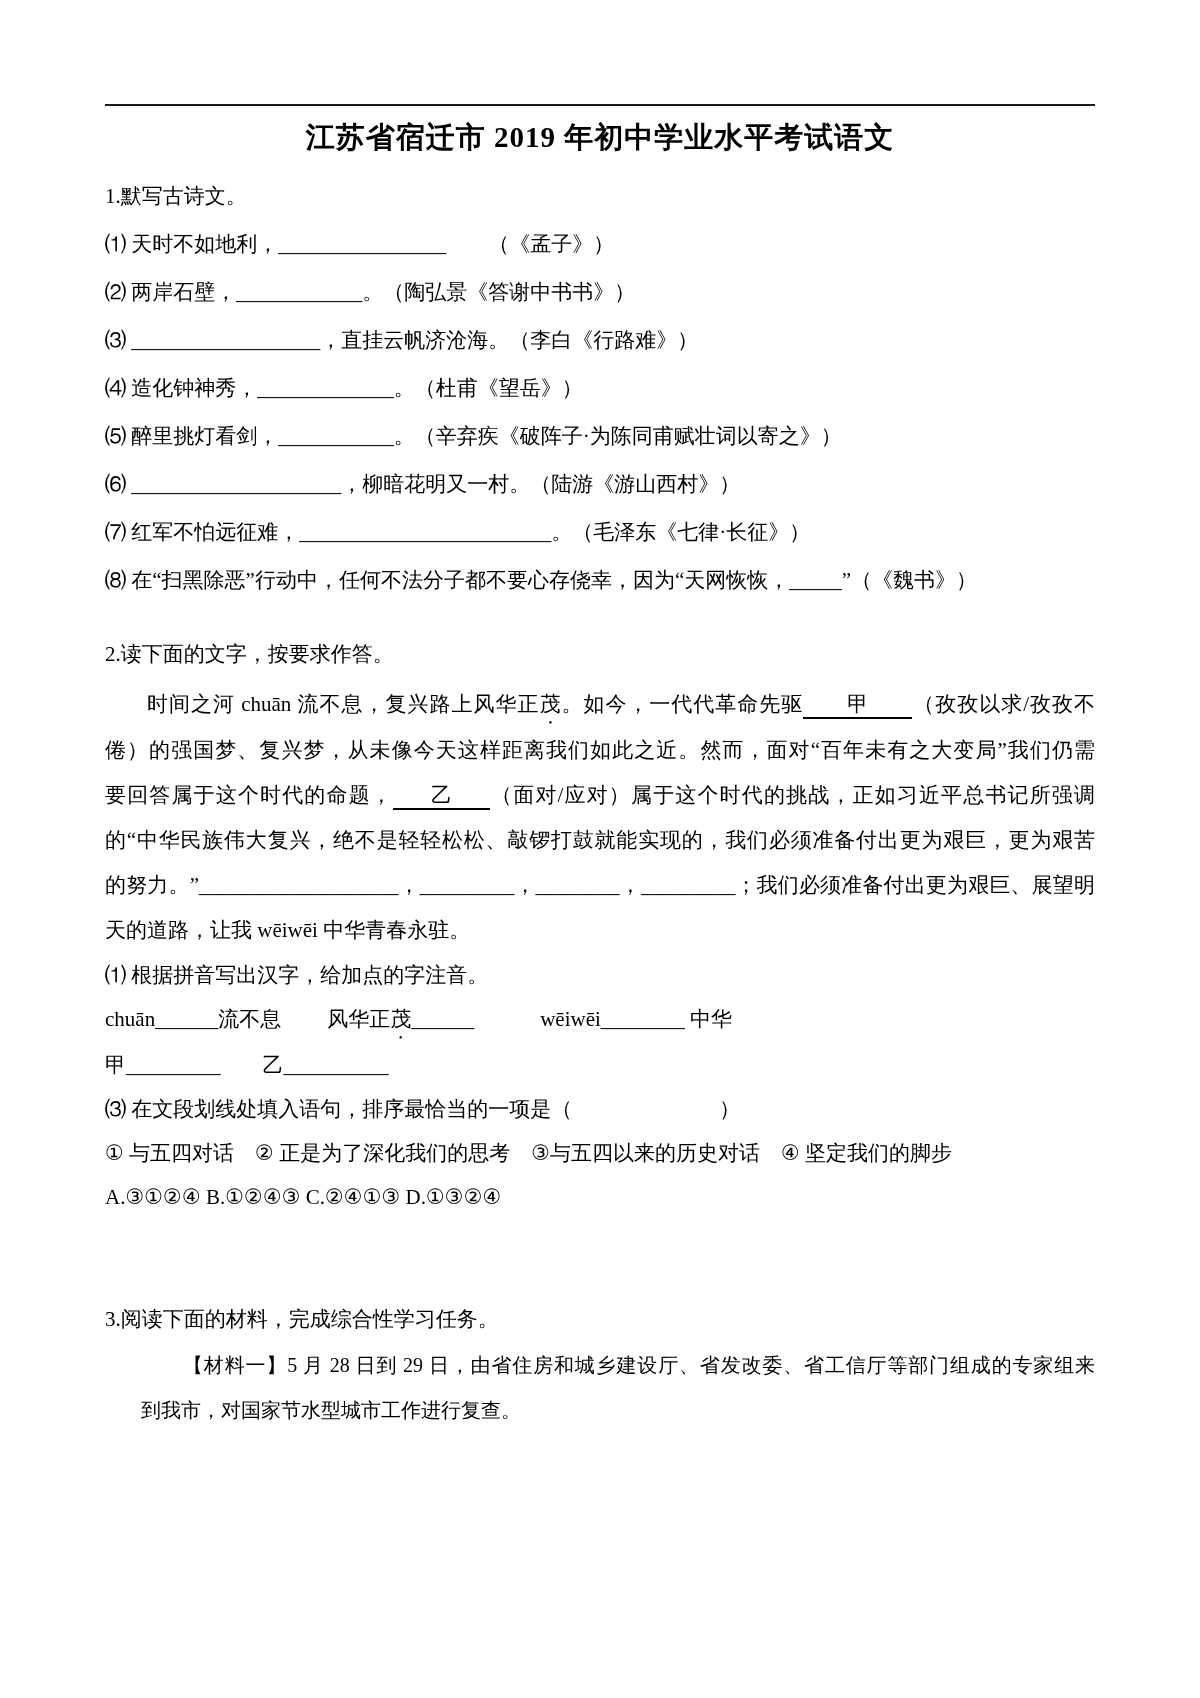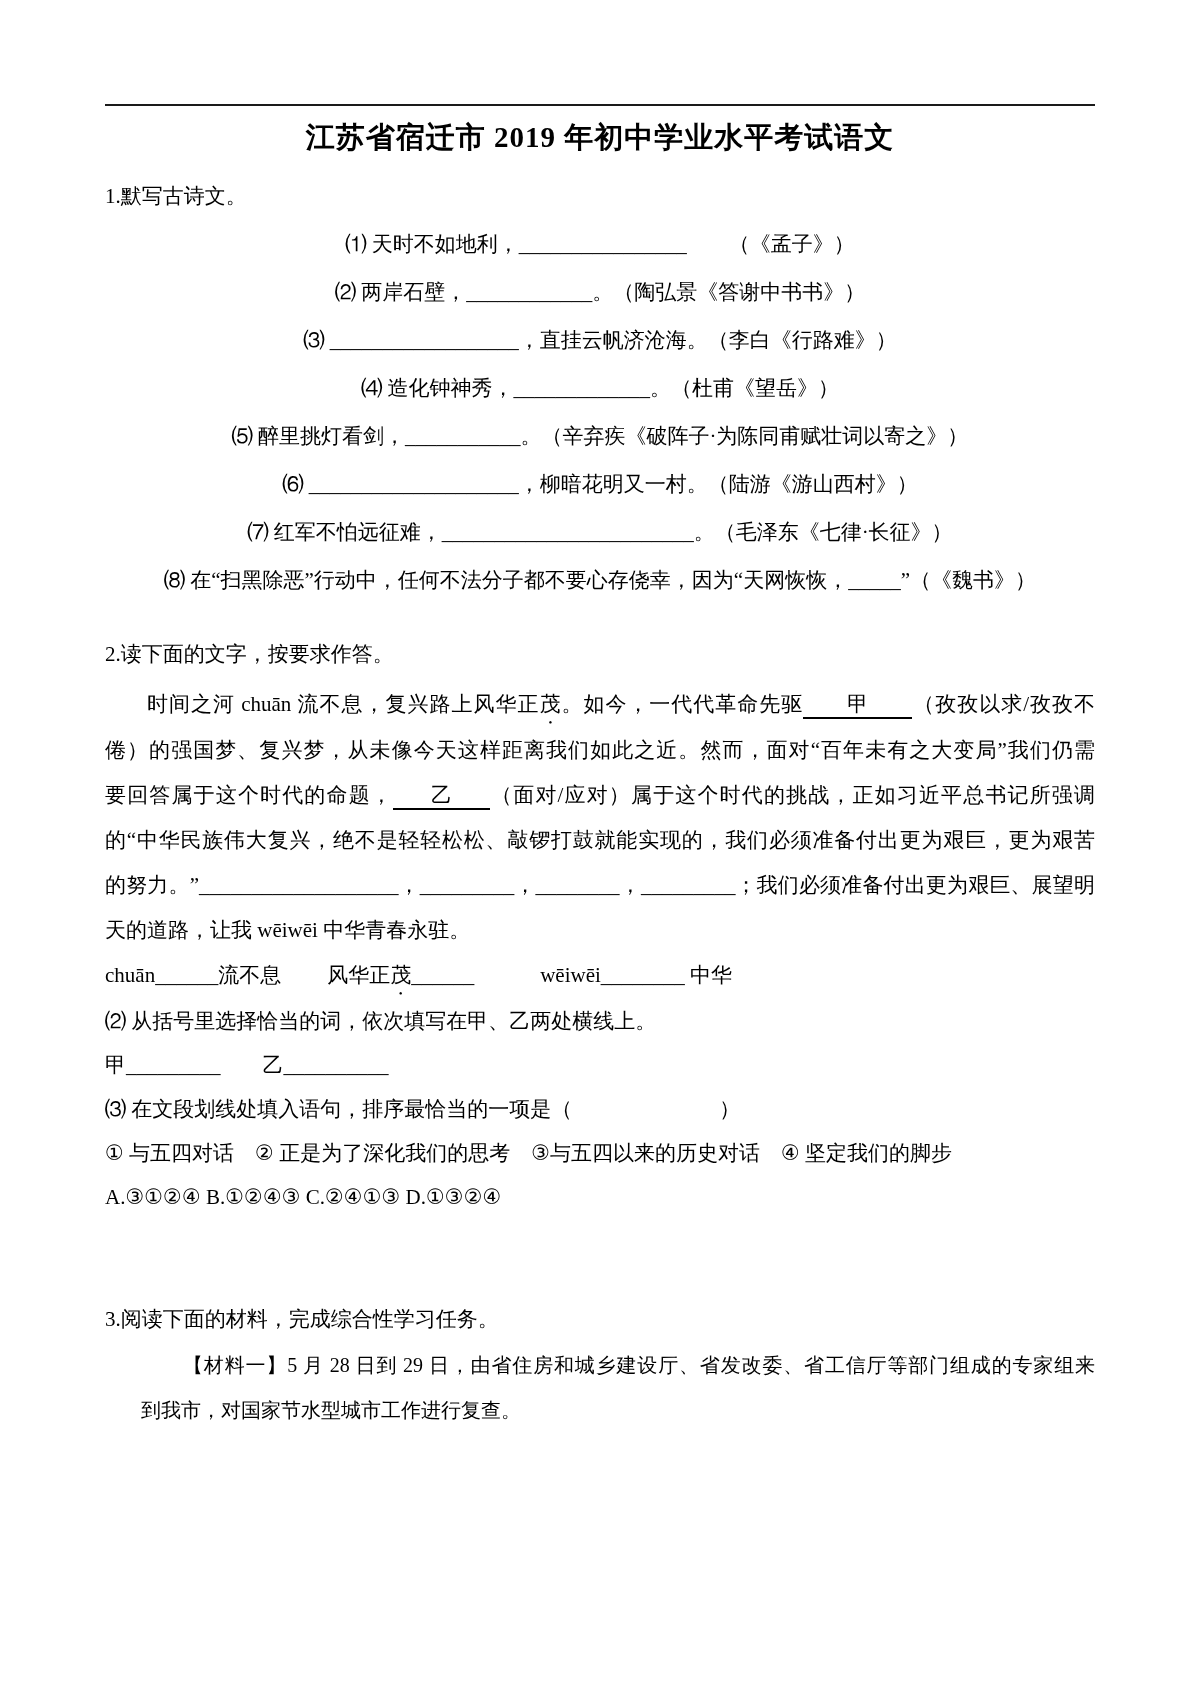--- a/index.html
+++ b/index.html
@@ -40,21 +40,20 @@
   }
   .s-heading {
     font-size: 21px;
     line-height: 24px;
     margin-top: 26px;
   }
   .q-item {
     font-size: 21px;
     line-height: 24px;
     margin-top: 24px;
-    text-align: center;
   }
   .s2-heading {
     margin-top: 50px;
   }
   .passage {
     margin-top: 16px;
   }
   .pline {
     font-size: 21px;
     line-height: 45px;
@@ -136,23 +135,23 @@
 
     <div class="passage">
       <div class="pline indent"><span>时间之河 chuān 流不息，复兴路上风华正</span><span class="dot-under">茂</span><span>。如今，一代代革命先驱</span><span class="ul-blank">甲</span><span>（孜孜以求/孜孜不</span></div>
       <div class="pline">倦）的强国梦、复兴梦，从未像今天这样距离我们如此之近。然而，面对“百年未有之大变局”我们仍需</div>
       <div class="pline"><span>要回答属于这个时代的命题，</span><span class="ul-blank narrow">乙</span><span>（面对/应对）属于这个时代的挑战，正如习近平总书记所强调</span></div>
       <div class="pline">的“中华民族伟大复兴，绝不是轻轻松松、敲锣打鼓就能实现的，我们必须准备付出更为艰巨，更为艰苦</div>
       <div class="pline">的努力。”___________________，_________，________，_________；我们必须准备付出更为艰巨、展望明</div>
       <div class="pline-last">天的道路，让我 wēiwēi 中华青春永驻。</div>
     </div>
 
+    <div class="row">⑴ 根据拼音写出汉字，给加点的字注音。</div>
     <div class="row"><span class="gap-a">chuān______流不息</span><span>风华正</span><span class="dot-under">茂</span><span class="gap-b">______</span><span>wēiwēi________ 中华</span></div>
 
-    <div class="row">⑵ 从括号里选择恰当的词，依次填写在甲、乙两处横线上。</div>
     <div class="row">甲_________　　乙__________</div>
 
     <div class="row">⑶ 在文段划线处填入语句，排序最恰当的一项是（　　　　　　　）</div>
     <div class="row">① 与五四对话　② 正是为了深化我们的思考　③与五四以来的历史对话　④ 坚定我们的脚步</div>
     <div class="row">A.③①②④ B.①②④③ C.②④①③ D.①③②④</div>
 
     <div class="s-heading s3-heading">3.阅读下面的材料，完成综合性学习任务。</div>
     <div class="material-line material-first indent">【材料一】5 月 28 日到 29 日，由省住房和城乡建设厅、省发改委、省工信厅等部门组成的专家组来</div>
     <div class="material-line">到我市，对国家节水型城市工作进行复查。</div>
 

